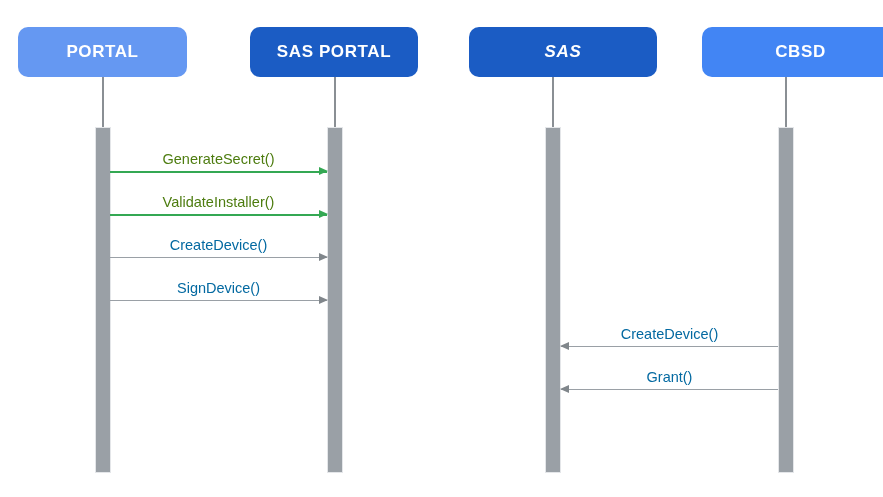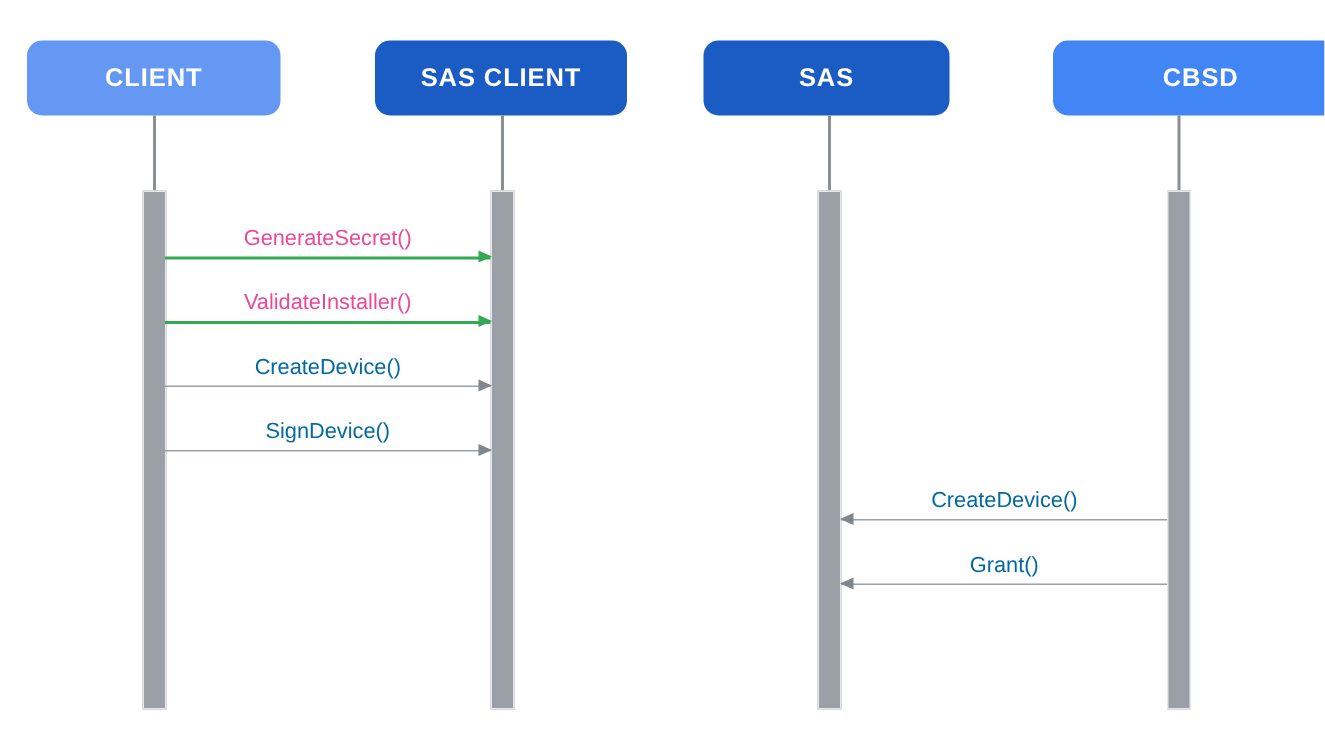--- a/index.html
+++ b/index.html
@@ -14,21 +14,21 @@
   .actor-box{
     position:absolute;
     top:27px;height:50px;
     border-radius:10px;
     display:flex;align-items:center;justify-content:center;
     color:#ffffff;
     font-size:17px;font-weight:bold;letter-spacing:0.6px;
   }
   .actor-client{left:18px;width:169px;background:#6598F2;}
   .actor-sas-portal{left:250px;width:168px;background:#1B5CC4;}
-  .actor-sas{left:469px;width:164px;background:#1B5CC4;}
+  .actor-sas{left:469px;width:188px;background:#1B5CC4;font-style:italic;}
   .actor-cbsd{left:702px;width:197px;background:#4285F4;}
 
   
   .lifeline{
     position:absolute;
     top:77px;height:50px;width:1.5px;
     background:#8A8F94;
   }
   .lifeline-client{left:102px;}
   .lifeline-sas-portal{left:334px;}
@@ -64,21 +64,21 @@
   .arrowhead{
     position:absolute;
     top:-5px;
     width:0;height:0;
     border-top:4.5px solid transparent;
     border-bottom:4.5px solid transparent;
   }
   .arrowhead.right{right:-1px;}
   .arrowhead.left{left:-1px;}
 
-  .message.green .msg-label{color:#ec4899;}
+  .message.green .msg-label{color:#4d7c0f;}
   .message.green .msg-line{border-top:2px solid #34A853;}
   .message.green .arrowhead.right{border-left:9px solid #34A853;}
 
   .message.gray .msg-label{color:#0369a1;}
   .message.gray .msg-line{border-top:1.5px solid #9AA0A6;}
   .message.gray .arrowhead.right{border-left:9px solid #80868B;}
   .message.gray .arrowhead.left{border-right:9px solid #80868B;}
 
   
   .msg-left-group{left:110px;width:217px;}
@@ -91,24 +91,24 @@
   .msg-4{top:301px;}
   .msg-5{top:347px;}
   .msg-6{top:390px;}
 </style>
 </head>
 <body>
 
 <div id="canvas">
 
   <div class="actor-box actor-client">
-    <span>CLIENT</span>
+    <span>PORTAL</span>
   </div>
   <div class="actor-box actor-sas-portal">
-    <span>SAS CLIENT</span>
+    <span>SAS PORTAL</span>
   </div>
   <div class="actor-box actor-sas">
     <span>SAS</span>
   </div>
   <div class="actor-box actor-cbsd">
     <span>CBSD</span>
   </div>
 
   <div class="lifeline lifeline-client"></div>
   <div class="lifeline lifeline-sas-portal"></div>

